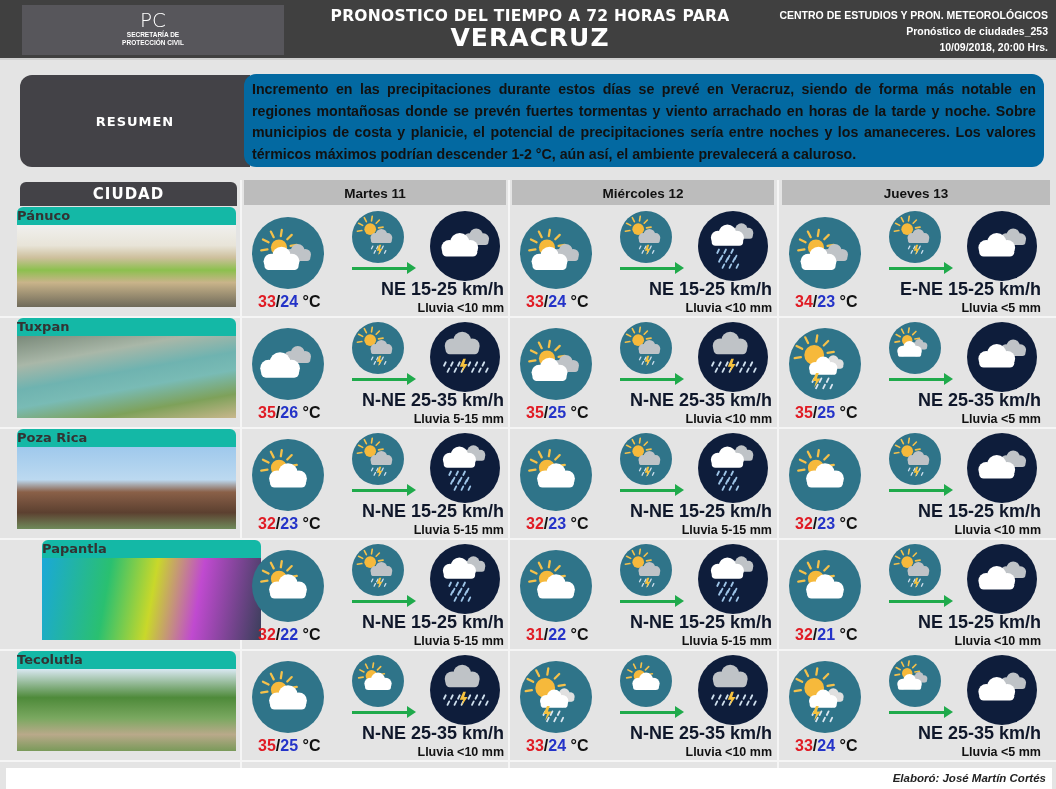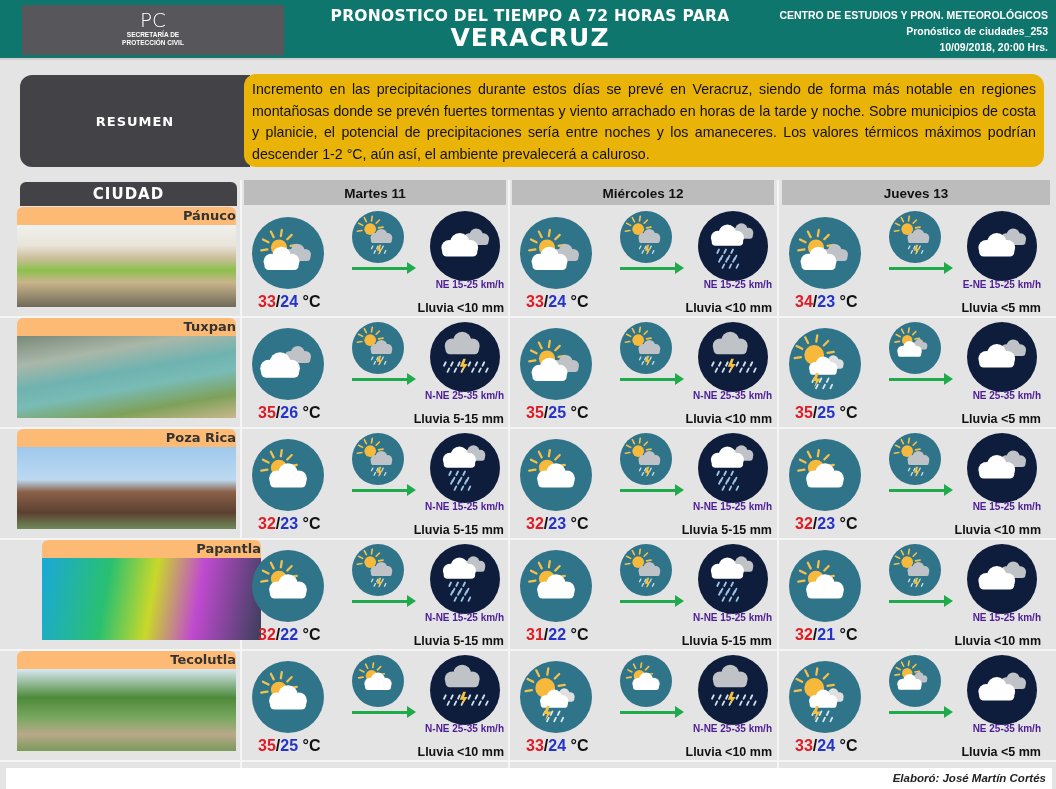--- a/index.html
+++ b/index.html
@@ -1,42 +1,42 @@
 <!DOCTYPE html>
 <html><head>
 <meta charset="utf-8">
 <style>
 *{box-sizing:border-box;margin:0;padding:0}
 body{width:1056px;height:789px;background:#e4e4e4;font-family:"Liberation Sans",sans-serif;position:relative;overflow:hidden}
-.header{position:absolute;left:0;top:0;width:1056px;height:60px;background:#0f766e;border-bottom:2px solid #d0d0d0}
+.header{position:absolute;left:0;top:0;width:1056px;height:60px;background:#404040;border-bottom:2px solid #d0d0d0}
 .logo{position:absolute;left:22px;top:5px;width:262px;height:50px;background:#57565b;color:#fff;text-align:center}
 .logo .pc{font-size:20px;font-family:"DejaVu Sans",sans-serif;font-weight:300;margin-top:4px;line-height:22px}
 .logo .sub{font-size:6.5px;font-weight:bold;line-height:8px}
 .title{position:absolute;left:300px;top:7px;width:460px;text-align:center;color:#fff;font-family:"DejaVu Sans",sans-serif;font-weight:bold}
 .title .t1{font-size:15.5px;letter-spacing:0.3px;line-height:18px}
 .title .t2{font-size:25px;line-height:26px;letter-spacing:1px}
 .hinfo{position:absolute;right:8px;top:7px;text-align:right;color:#fff;font-weight:bold;font-size:10.5px;line-height:16px}
 .resumen-box{position:absolute;left:20px;top:75px;width:230px;height:92px;background:#434247;border-radius:12px 0 0 12px;color:#fff;font-family:"DejaVu Sans",sans-serif;font-weight:bold;font-size:13px;display:flex;align-items:center;justify-content:center;letter-spacing:1px}
-.resumen-text{position:absolute;left:244px;top:74px;width:800px;height:93px;background:#eab308;border-radius:12px;padding:5px 8px 0 8px;font-size:14.2px;font-weight:normal;line-height:21.5px;color:#111;text-align:justify}
+.resumen-text{position:absolute;left:244px;top:74px;width:800px;height:93px;background:#0369a1;border-radius:12px;padding:5px 8px 0 8px;font-size:14.2px;font-weight:bold;line-height:21.5px;color:#111;text-align:justify}
 .ciudad-h{position:absolute;left:20px;top:182px;width:217px;height:24px;background:#434247;border-radius:6px 6px 0 0;color:#fff;text-align:center;font-family:"DejaVu Sans",sans-serif;font-weight:bold;font-size:15px;line-height:24px;letter-spacing:1px}
 .day-h{position:absolute;top:180px;height:25px;background:#bcbcbc;text-align:center;font-weight:bold;font-size:13.5px;line-height:27px;color:#111}
 .colsep{position:absolute;top:180px;width:2px;height:590px;background:#f5f5f5}
 .rowsep{position:absolute;left:0;width:1056px;height:2px;background:#f5f5f5}
 .city{position:absolute;left:17px;width:219px}
-.city .name{background:#fdba74;border-radius:6px 6px 0 0;height:18px;text-align:right;font-family:"DejaVu Sans",sans-serif;font-weight:bold;font-size:13px;line-height:18px;color:#333}
+.city .name{background:#14b8a6;border-radius:6px 6px 0 0;height:18px;text-align:left;font-family:"DejaVu Sans",sans-serif;font-weight:bold;font-size:13px;line-height:18px;color:#333}
 .city .photo{height:82px;position:relative;overflow:hidden}
 .cell{position:absolute;width:268px;height:108px}
 .ic-main{position:absolute;left:10px;top:10px;width:72px;height:72px;border-radius:50%;background:#2f7489}
 .ic-mid{position:absolute;left:110px;top:4px;width:52px;height:52px;border-radius:50%;background:#2f7489}
 .ic-night{position:absolute;left:188px;top:4px;width:70px;height:70px;border-radius:50%;background:#0e1d3b}
 .arrow{position:absolute;left:110px;top:60px;width:56px;height:3px;background:#1faa4b}
 .arrow:after{content:"";position:absolute;right:-8px;top:-5px;border-left:9px solid #1faa4b;border-top:6.5px solid transparent;border-bottom:6.5px solid transparent}
 .temp{position:absolute;left:16px;top:86px;font-weight:bold;font-size:16px;color:#111}
 .temp .hi{color:#e01b24}.temp .lo{color:#2433c8}
-.wind{position:absolute;right:6px;top:72px;font-weight:bold;font-size:10px;color:#4c1d95;text-align:right}
+.wind{position:absolute;right:6px;top:72px;font-weight:bold;font-size:18px;color:#0f172a;text-align:right}
 .rain{position:absolute;right:6px;top:94px;font-weight:bold;font-size:12.5px;color:#111;text-align:center}
 .footer{position:absolute;left:6px;top:768px;width:1046px;height:21px;background:#fff;text-align:right;padding-right:6px;font-style:italic;font-weight:bold;font-size:11.5px;line-height:20px;color:#222}
 svg{display:block}
 </style>
 </head>
 <body>
 
 <div class="header">
   <div class="logo">
     <div class="pc">PC</div>

